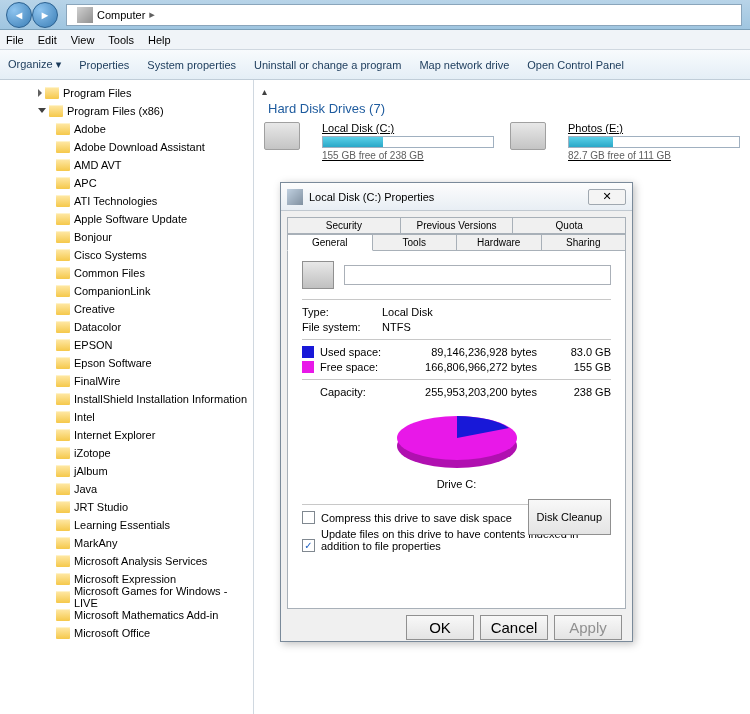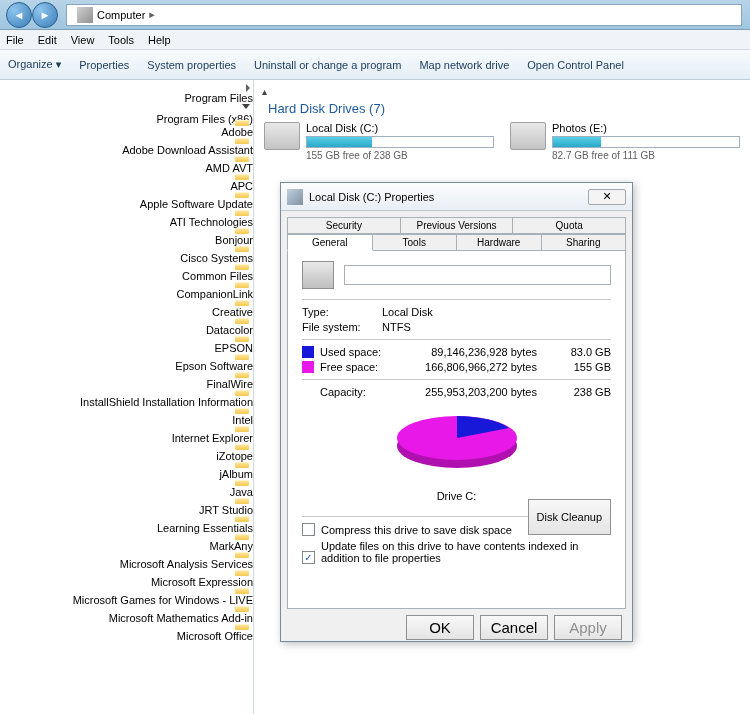--- a/index.html
+++ b/index.html
@@ -76,25 +76,24 @@
   height: calc(714px - 80px);
 }
 .tree {
   width: 275px;
   overflow-y: auto;
   border-right: 1px solid #d0d8e0;
   padding: 4px 0;
 }
 .tree-item {
   display: flex;
-  align-items: flex-end;
+  align-items: center;
   height: 18px;
   padding-left: 14px;
   cursor: default;
-  flex-direction: column;
 }
 .tree-item.lvl2 { padding-left: 38px; }
 .tree-item.lvl3 { padding-left: 56px; }
 .folder-icon {
   width: 14px; height: 12px;
   background: linear-gradient(to bottom,#ffe9a8,#f5c84a);
   border-radius: 1px;
   margin-right: 4px;
   box-shadow: inset 0 1px 0 #fff3c8;
 }
@@ -118,21 +117,22 @@
 }
 .section-hdr {
   color: #1e5b9e;
   font-size: 13px;
   margin: 4px 0 6px 4px;
 }
 .drives { display: flex; gap: 16px; }
 .drive {
   width: 230px;
   display: flex;
-  gap: 6px;
+  gap: 22px;
+  text-decoration: underline;
 }
 .drive-icon {
   width: 36px; height: 28px;
   background: linear-gradient(to bottom,#e8e8e8,#c4c4c4);
   border: 1px solid #a0a0a0;
   border-radius: 2px;
 }
 .drive-info { flex: 1; }
 .drive-name { font-size: 11px; }
 .progress {
@@ -230,21 +230,21 @@
 .space-row .lbl { width: 78px; }
 .space-row .bytes { flex: 1; text-align: right; padding-right: 18px; }
 .space-row .gb { width: 56px; text-align: right; }
 .pie-wrap { text-align: center; margin: 8px 0 2px 0; }
 .pie {
   width: 140px; height: 70px;
   margin: 0 auto;
   position: relative;
 }
 .pie svg { width: 100%; height: 100%; }
-.drive-lbl { font-size: 11px; margin-top: 14px; }
+.drive-lbl { font-size: 11px; margin-top: 2px; }
 .cleanup-btn {
   position: absolute;
   right: 14px;
   top: 248px;
   padding: 11px 8px;
   border: 1px solid #909090;
   background: linear-gradient(to bottom,#f8f8f8,#e4e4e4);
   font-size: 11px;
 }
 .chk-row { display: flex; align-items: flex-end; gap: 6px; margin: 4px 0; font-size: 11px; }
@@ -330,25 +330,25 @@
       <div class="tree-item lvl3">
         <span class="folder-icon"></span>
         <span>AMD AVT</span>
       </div>
       <div class="tree-item lvl3">
         <span class="folder-icon"></span>
         <span>APC</span>
       </div>
       <div class="tree-item lvl3">
         <span class="folder-icon"></span>
+        <span>ATI Technologies</span>
+      </div>
+      <div class="tree-item lvl3">
+        <span class="folder-icon"></span>
         <span>Apple Software Update</span>
-      </div>
-      <div class="tree-item lvl3">
-        <span class="folder-icon"></span>
-        <span>ATI Technologies</span>
       </div>
       <div class="tree-item lvl3">
         <span class="folder-icon"></span>
         <span>Bonjour</span>
       </div>
       <div class="tree-item lvl3">
         <span class="folder-icon"></span>
         <span>Cisco Systems</span>
       </div>
       <div class="tree-item lvl3">

